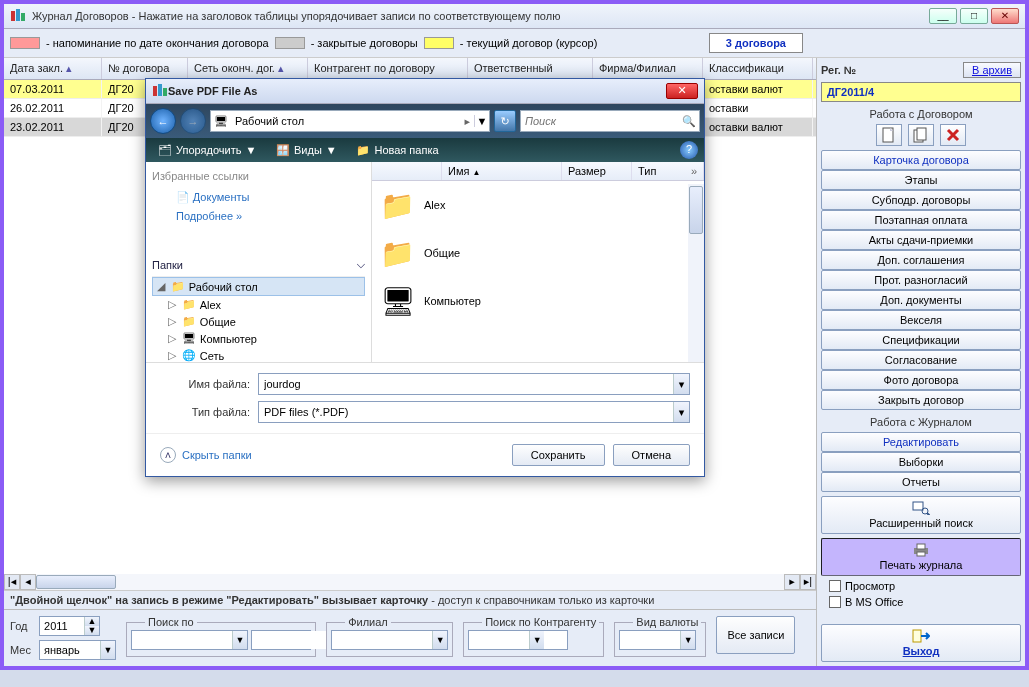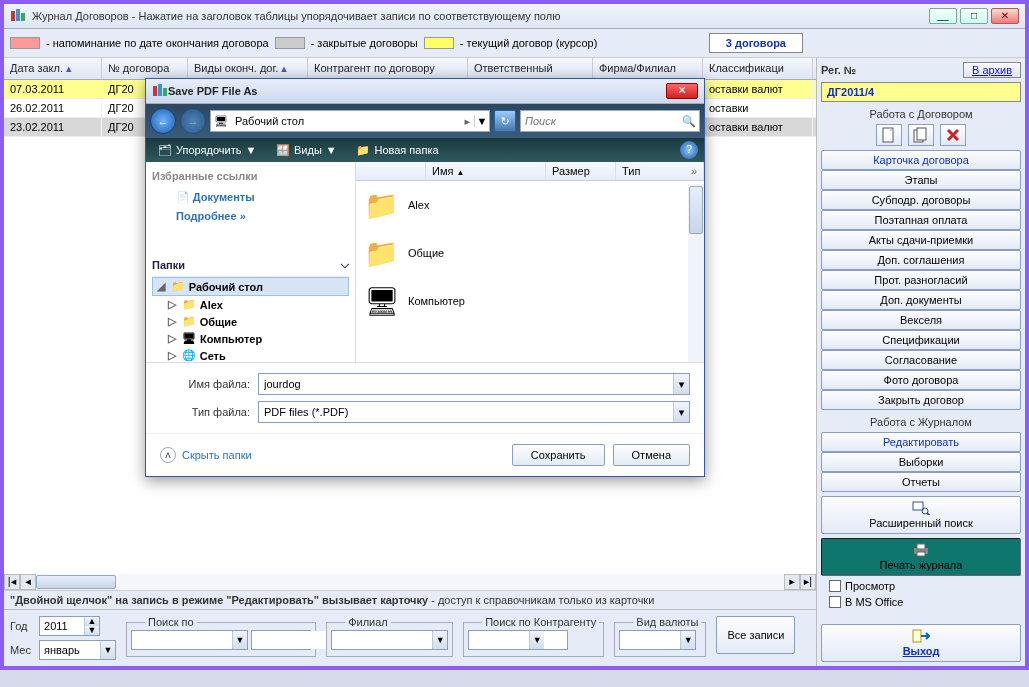--- a/index.html
+++ b/index.html
@@ -53,21 +53,21 @@
 .right-pane{width:208px;padding:4px;display:flex;flex-direction:column;gap:4px;background:#e6ecf7;}
 .rhead{display:flex;align-items:center;gap:6px;}
 .rhead .reg-lbl{font-weight:bold;color:#333;}
 .rhead .archive{margin-left:auto;border:1px solid #888;background:linear-gradient(#f8faff,#dde4f2);padding:1px 8px;text-decoration:underline;color:#11d;cursor:pointer;}
 .reg-val{background:#ffff90;border:1px solid #888;padding:3px 5px;color:#1030c0;font-weight:bold;}
 .grp-title{text-align:center;color:#333;margin-top:2px;}
 .tool-row{display:flex;gap:6px;justify-content:center;}
 .tool-row .tb{width:26px;height:22px;border:1px solid #8a9fbf;background:linear-gradient(#fff,#e2e9f4);display:flex;align-items:center;justify-content:center;cursor:pointer;}
 .rb{border:1px solid #8a9fbf;background:linear-gradient(#fdfdff,#e3eaf5);padding:3px 4px;text-align:center;cursor:pointer;border-radius:2px;}
 .rb.blue{color:#1030c0;}
-.rb.pressed{border:1px inset #667;background:#0f766e;}
+.rb.pressed{border:1px inset #667;background:#c4b5fd;}
 .rb.iconed{display:flex;flex-direction:column;align-items:center;gap:2px;padding:4px;}
 .chk{display:flex;align-items:center;gap:4px;margin-left:8px;}
 .chk .box{width:12px;height:12px;border:1px solid #666;background:#fff;}
 .exit{margin-top:auto;}
 
 .dialog{position:absolute;left:145px;top:78px;width:560px;border:1px solid #3359a2;background:#fff;box-shadow:0 4px 14px rgba(0,0,0,.4);}
 .dlg-title{background:linear-gradient(#e7eefb,#cdd9ef);display:flex;align-items:center;padding:4px 6px;border-bottom:1px solid #aab;}
 .dlg-title .t{flex:1;font-weight:bold;color:#222;}
 .dlg-close{width:32px;height:16px;background:linear-gradient(#f66,#c22);color:#fff;border:1px solid #900;text-align:center;line-height:13px;border-radius:2px;cursor:pointer;}
 .dlg-nav{background:linear-gradient(#2e465e,#3a5b7a);padding:4px;display:flex;align-items:center;gap:4px;}
@@ -78,21 +78,21 @@
 .addr .dd{width:15px;text-align:center;border-left:1px solid #ccd;cursor:pointer;}
 .refresh{width:22px;height:22px;background:linear-gradient(#9cf,#47a);border:1px solid #269;color:#fff;text-align:center;line-height:20px;border-radius:2px;cursor:pointer;}
 .search{width:180px;background:#fff;border:1px solid #9ab;display:flex;align-items:center;height:22px;}
 .search input{flex:1;border:0;padding:0 4px;color:#888;font-style:italic;}
 .search .sic{width:20px;text-align:center;color:#47a;cursor:pointer;}
 .dlg-tools{background:linear-gradient(#1a3a3f,#2f585f);padding:3px 6px;display:flex;align-items:center;gap:8px;color:#fff;}
 .dlg-tools .tbtn{display:flex;align-items:center;gap:4px;padding:2px 6px;cursor:pointer;}
 .dlg-tools .help{margin-left:auto;width:18px;height:18px;border-radius:50%;background:radial-gradient(#8cf,#25a);text-align:center;line-height:17px;cursor:pointer;}
 
 .dlg-body{display:flex;height:200px;}
-.fav{width:210px;border-right:1px solid #ddd;padding:6px;overflow:hidden;font-weight:bold;}
+.fav{width:226px;border-right:1px solid #ddd;padding:6px;overflow:hidden;}
 .fav-h{color:#888;margin:2px 0 6px 0;}
 .fav-link{color:#2a70c2;padding:3px 2px 3px 24px;cursor:pointer;}
 .fold-h{color:#224;padding:3px 0;display:flex;align-items:center;}
 .fold-h .ch{margin-left:auto;color:#336;cursor:pointer;}
 .tree{border-top:1px solid #eee;margin-top:2px;}
 .tn{padding:2px 2px 2px 4px;display:flex;align-items:center;gap:4px;cursor:pointer;}
 .tn.lvl1{padding-left:16px;} .tn .arr{width:10px;color:#666;}
 .tn.sel{background:#d6e5f5;border:1px solid #9cc1e8;}
 .files{flex:1;position:relative;}
 .files-head{display:flex;background:linear-gradient(#f6f9ff,#e6edf8);border-bottom:1px solid #ccd;}
@@ -146,21 +146,21 @@
     <span style="flex:1"></span>
     <span class="legend-count">3 договора</span>
     <span style="width:210px"></span>
   </div>
 
   <div class="main-flex">
     <div class="grid-pane">
       <div class="grid-head" id="ghead">
           <div class="gh arrow">Дата закл.</div>
           <div class="gh">№ договора</div>
-          <div class="gh arrow">Виды оконч. дог.</div>
+          <div class="gh arrow">Сеть оконч. дог.</div>
           <div class="gh">Контрагент по договору</div>
           <div class="gh">Ответственный</div>
           <div class="gh">Фирма/Филиал</div>
           <div class="gh">Классификаци</div>
         </div>
       <div class="grid-body" id="gbody">
           <div class="grow selected">
             <div class="gc c0">07.03.2011</div>
             <div class="gc c1">ДГ20</div>
             <div class="gc c2"></div>

